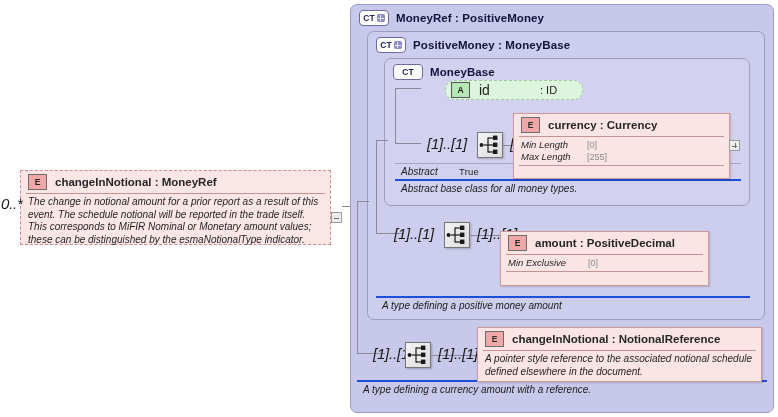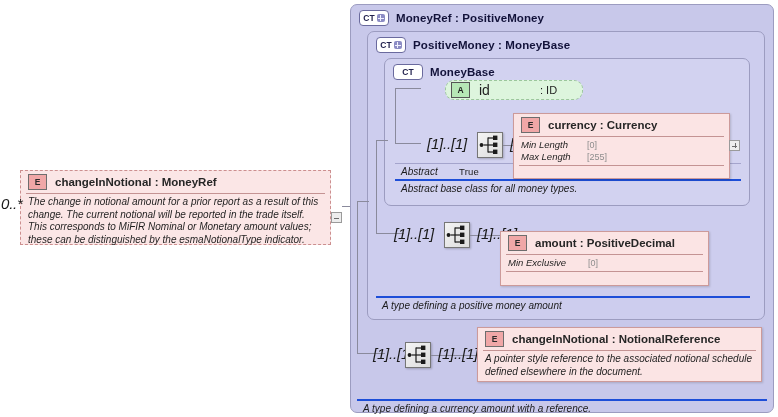--- a/index.html
+++ b/index.html
@@ -337,21 +337,21 @@
       <line x1="10" y1="19" x2="15" y2="19" stroke="#1a1a1a" stroke-width="1.2"></line>
       <rect x="15" y="2.6" width="4.4" height="4.4" fill="#1a1a1a"></rect>
       <rect x="15" y="9.6" width="4.4" height="4.4" fill="#1a1a1a"></rect>
       <rect x="15" y="16.6" width="4.4" height="4.4" fill="#1a1a1a"></rect>
     </svg>
   </div>
 
   <div class="abs line-h" style="left:80px; top:350px; width:48px;"></div>
   <div class="abs occ" style="left:87px; top:340px;">[1]..[1]</div>
 
-  <div class="abs ct-doc" style="left:6px; top:394px; width:410px;">A type defining a currency amount with a reference.</div>
+  <div class="abs ct-doc" style="left:6px; top:375px; width:410px;">A type defining a currency amount with a reference.</div>
 </div>
 
 <div class="abs el-box" style="left:513px; top:113px; width:217px; height:66px;">
   <div class="el-head">
     <span class="badge-e">E</span>
     <span class="el-name">currency : Currency</span>
   </div>
   <div class="el-sep"></div>
   <div class="facets">
     <div class="facet-row">
@@ -392,19 +392,19 @@
   <div class="el-sep"></div>
   <div class="el-doc">A pointer style reference to the associated notional schedule defined elsewhere in the document.</div>
 </div>
 
 <div class="abs el-box dashed" style="left:20px; top:170px; width:311px; height:75px;">
   <div class="el-head">
     <span class="badge-e">E</span>
     <span class="el-name">changeInNotional : MoneyRef</span>
   </div>
   <div class="el-sep"></div>
-  <div class="el-doc">The change in notional amount for a prior report as a result of this change. The current notional will be reported in the trade itself. This corresponds to MiFIR Nominal or Monetary amount values; these can be distinguished by the esmaNotionalType indicator.</div>
+  <div class="el-doc">The change in notional amount for a prior report as a result of this event. The schedule notional will be reported in the trade itself. This corresponds to MiFIR Nominal or Monetary amount values; these can be distinguished by the esmaNotionalType indicator.</div>
 </div>
 
 <div class="abs occ" style="left:1px; top:195px;">0..*</div>
 
 <div class="abs toggle" style="left:331px; top:201px;"></div>
 <div class="abs line-h" style="left:342px; top:206px; width:8px;"></div>
 
 </body></html>

